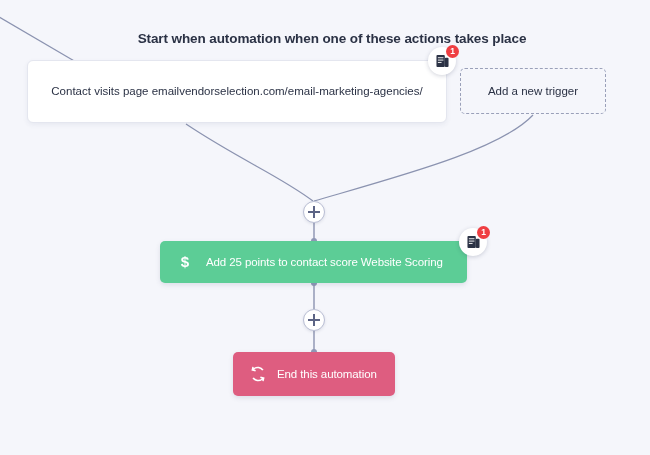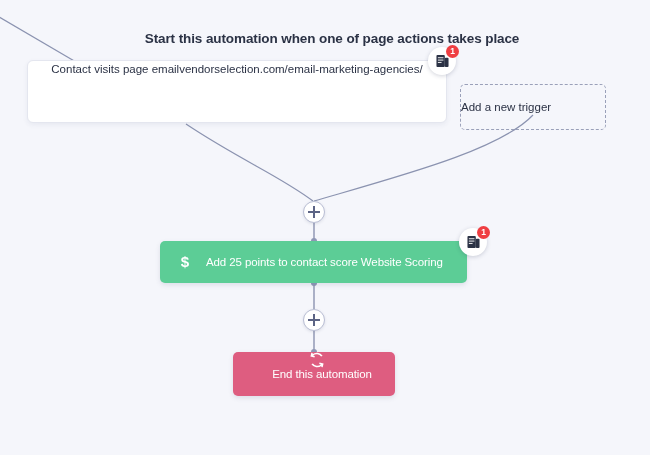--- a/index.html
+++ b/index.html
@@ -53,45 +53,45 @@
     position: absolute;
     left: 27px;
     top: 60px;
     width: 420px;
     height: 63px;
     background: #ffffff;
     border: 1px solid #e4e6ef;
     border-radius: 6px;
     box-shadow: 0 2px 5px rgba(62, 70, 110, 0.07);
     display: flex;
-    align-items: flex-start;
+    align-items: center;
     justify-content: center;
     box-sizing: border-box;
   }
   .trigger-card-text {
     font-size: 11.5px;
     color: #2b3245;
     line-height: 1.45;
     text-align: center;
     padding: 0 16px;
   }
 
   
   .add-trigger {
     position: absolute;
     left: 460px;
-    top: 84px;
+    top: 68px;
     width: 146px;
     height: 46px;
     border: 1px dashed #9aa0b9;
     border-radius: 5px;
     background: transparent;
     display: flex;
     align-items: center;
-    justify-content: flex-start;
+    justify-content: center;
     box-sizing: border-box;
   }
   .add-trigger-text {
     font-size: 11.5px;
     color: #2b3245;
   }
 
   
   .notif {
     position: absolute;
@@ -191,21 +191,20 @@
 
   
   .node-pink {
     left: 233px;
     top: 352px;
     width: 162px;
     height: 44px;
     background: #de5d80;
     box-shadow: 0 2px 5px rgba(62, 70, 110, 0.13);
     padding-left: 16px;
-    flex-direction: column;
   }
   .cycle-ico {
     width: 17px;
     margin-right: 11px;
     display: flex;
     align-items: center;
     justify-content: center;
   }
 
   
@@ -234,21 +233,21 @@
 
     <path d="M 314 283 L 314 309" fill="none" stroke="#8b93b0" stroke-width="1.4"></path>
 
     <path d="M 314 331 L 314 352" fill="none" stroke="#8b93b0" stroke-width="1.4"></path>
   </svg>
 
   <div class="dot" style="left:311px; top:238px;"></div>
   <div class="dot" style="left:311px; top:280px;"></div>
   <div class="dot" style="left:311px; top:349px;"></div>
 
-  <div class="headline">Start this automation when one of page actions takes place</div>
+  <div class="headline">Start when automation when one of these actions takes place</div>
 
   <div class="trigger-card">
     <div class="trigger-card-text">Contact visits page emailvendorselection.com/email-marketing-agencies/</div>
   </div>
 
   <div class="notif" id="notif-trigger">
     <span class="doc-ico">
       <svg viewBox="0 0 14 15" width="13" height="14" xmlns="http://www.w3.org/2000/svg">
         <rect x="0.5" y="1" width="9" height="13" rx="1" fill="#2b3245"></rect>
         <rect x="9.5" y="4" width="4" height="10" rx="1" fill="#2b3245"></rect>

